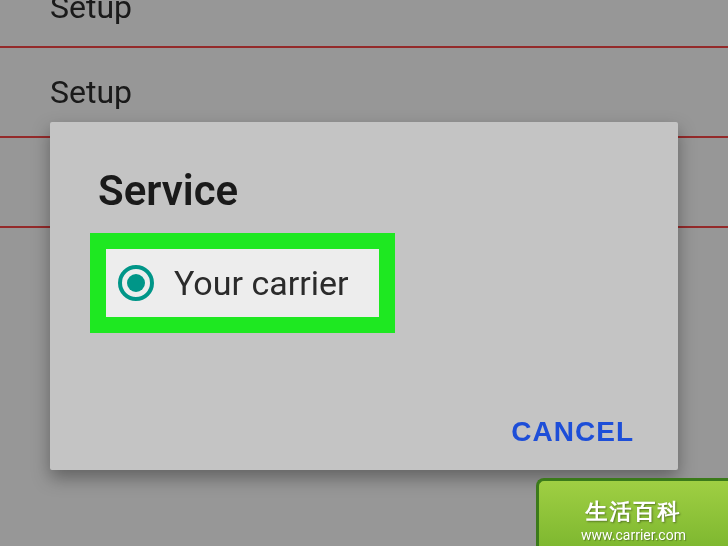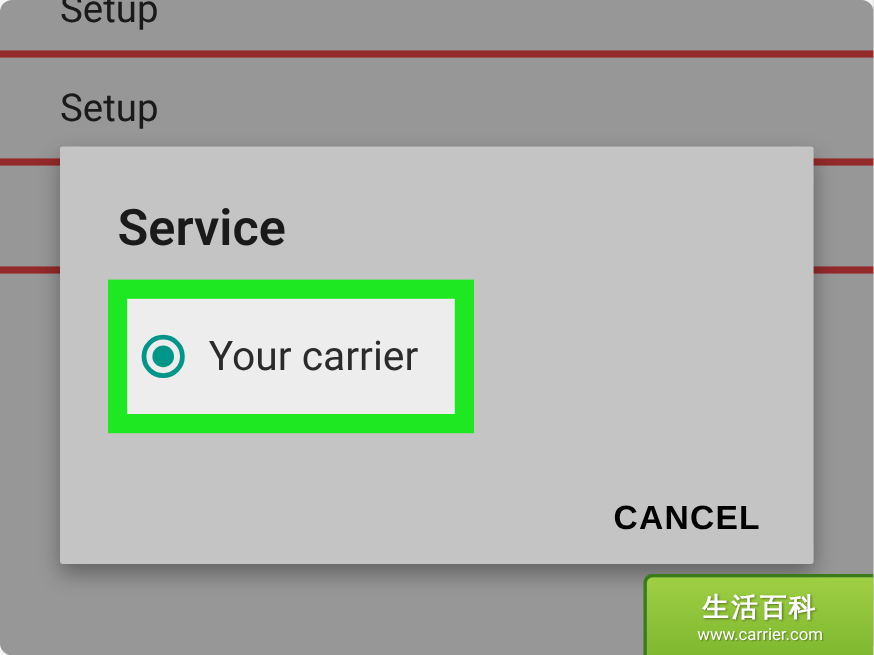--- a/index.html
+++ b/index.html
@@ -18,21 +18,21 @@
     .background-list {
       width: 100%;
       height: 100%;
       padding: 0;
     }
     .list-item {
       padding: 0 50px;
       height: 90px;
       display: flex;
       align-items: center;
-      border-bottom: 6px solid #ef4444;
+      border-bottom: 2px solid #ef4444;
     }
     .list-item-label {
       font-size: 32px;
       color: #2b2b2b;
       font-weight: 400;
     }
     .list-item.first {
       height: 48px;
       align-items: flex-start;
     }
@@ -42,21 +42,20 @@
     .overlay {
       position: absolute;
       top: 0;
       left: 0;
       width: 100%;
       height: 100%;
       background: rgba(0, 0, 0, 0.38);
       display: flex;
       align-items: center;
       justify-content: center;
-      border-radius: 10px;
     }
     .dialog {
       position: absolute;
       top: 122px;
       left: 50px;
       width: 628px;
       height: 348px;
       background: #c4c4c4;
       box-shadow: 0 8px 18px rgba(0,0,0,0.35);
       border-radius: 2px;
@@ -71,21 +70,21 @@
       margin-left: 40px;
       width: 305px;
       background: #1ee821;
       padding: 16px;
     }
     .radio-option {
       background: #ededed;
       display: flex;
       align-items: center;
       padding: 18px 12px;
-      height: 96px;
+      height: 68px;
     }
     .radio-outer {
       width: 36px;
       height: 36px;
       border-radius: 50%;
       border: 4px solid #009688;
       display: flex;
       align-items: center;
       justify-content: center;
       margin-right: 20px;
@@ -103,42 +102,41 @@
       font-weight: 400;
     }
     .dialog-actions {
       position: absolute;
       bottom: 22px;
       right: 44px;
     }
     .cancel-button {
       font-size: 28px;
       font-weight: 700;
-      color: #000000;
+      color: #1d4ed8;
       letter-spacing: 1px;
       background: none;
       border: none;
       cursor: pointer;
     }
     .watermark {
       position: absolute;
       bottom: 0;
       right: 0;
       width: 192px;
       height: 68px;
       background: linear-gradient(180deg, #9fcf43 0%, #7fb830 100%);
       border: 3px solid #3b7a1a;
       border-right: none;
       border-bottom: none;
       border-radius: 8px 0 0 0;
       display: flex;
       flex-direction: column;
       align-items: center;
-      justify-content: center;
-      padding: 4px;
+      padding: 16px;
     }
     .watermark-title {
       font-size: 22px;
       font-weight: 700;
       color: #fff;
       text-shadow: 1px 1px 2px rgba(0,0,0,0.4);
       letter-spacing: 2px;
     }
     .watermark-url {
       font-size: 14px;

